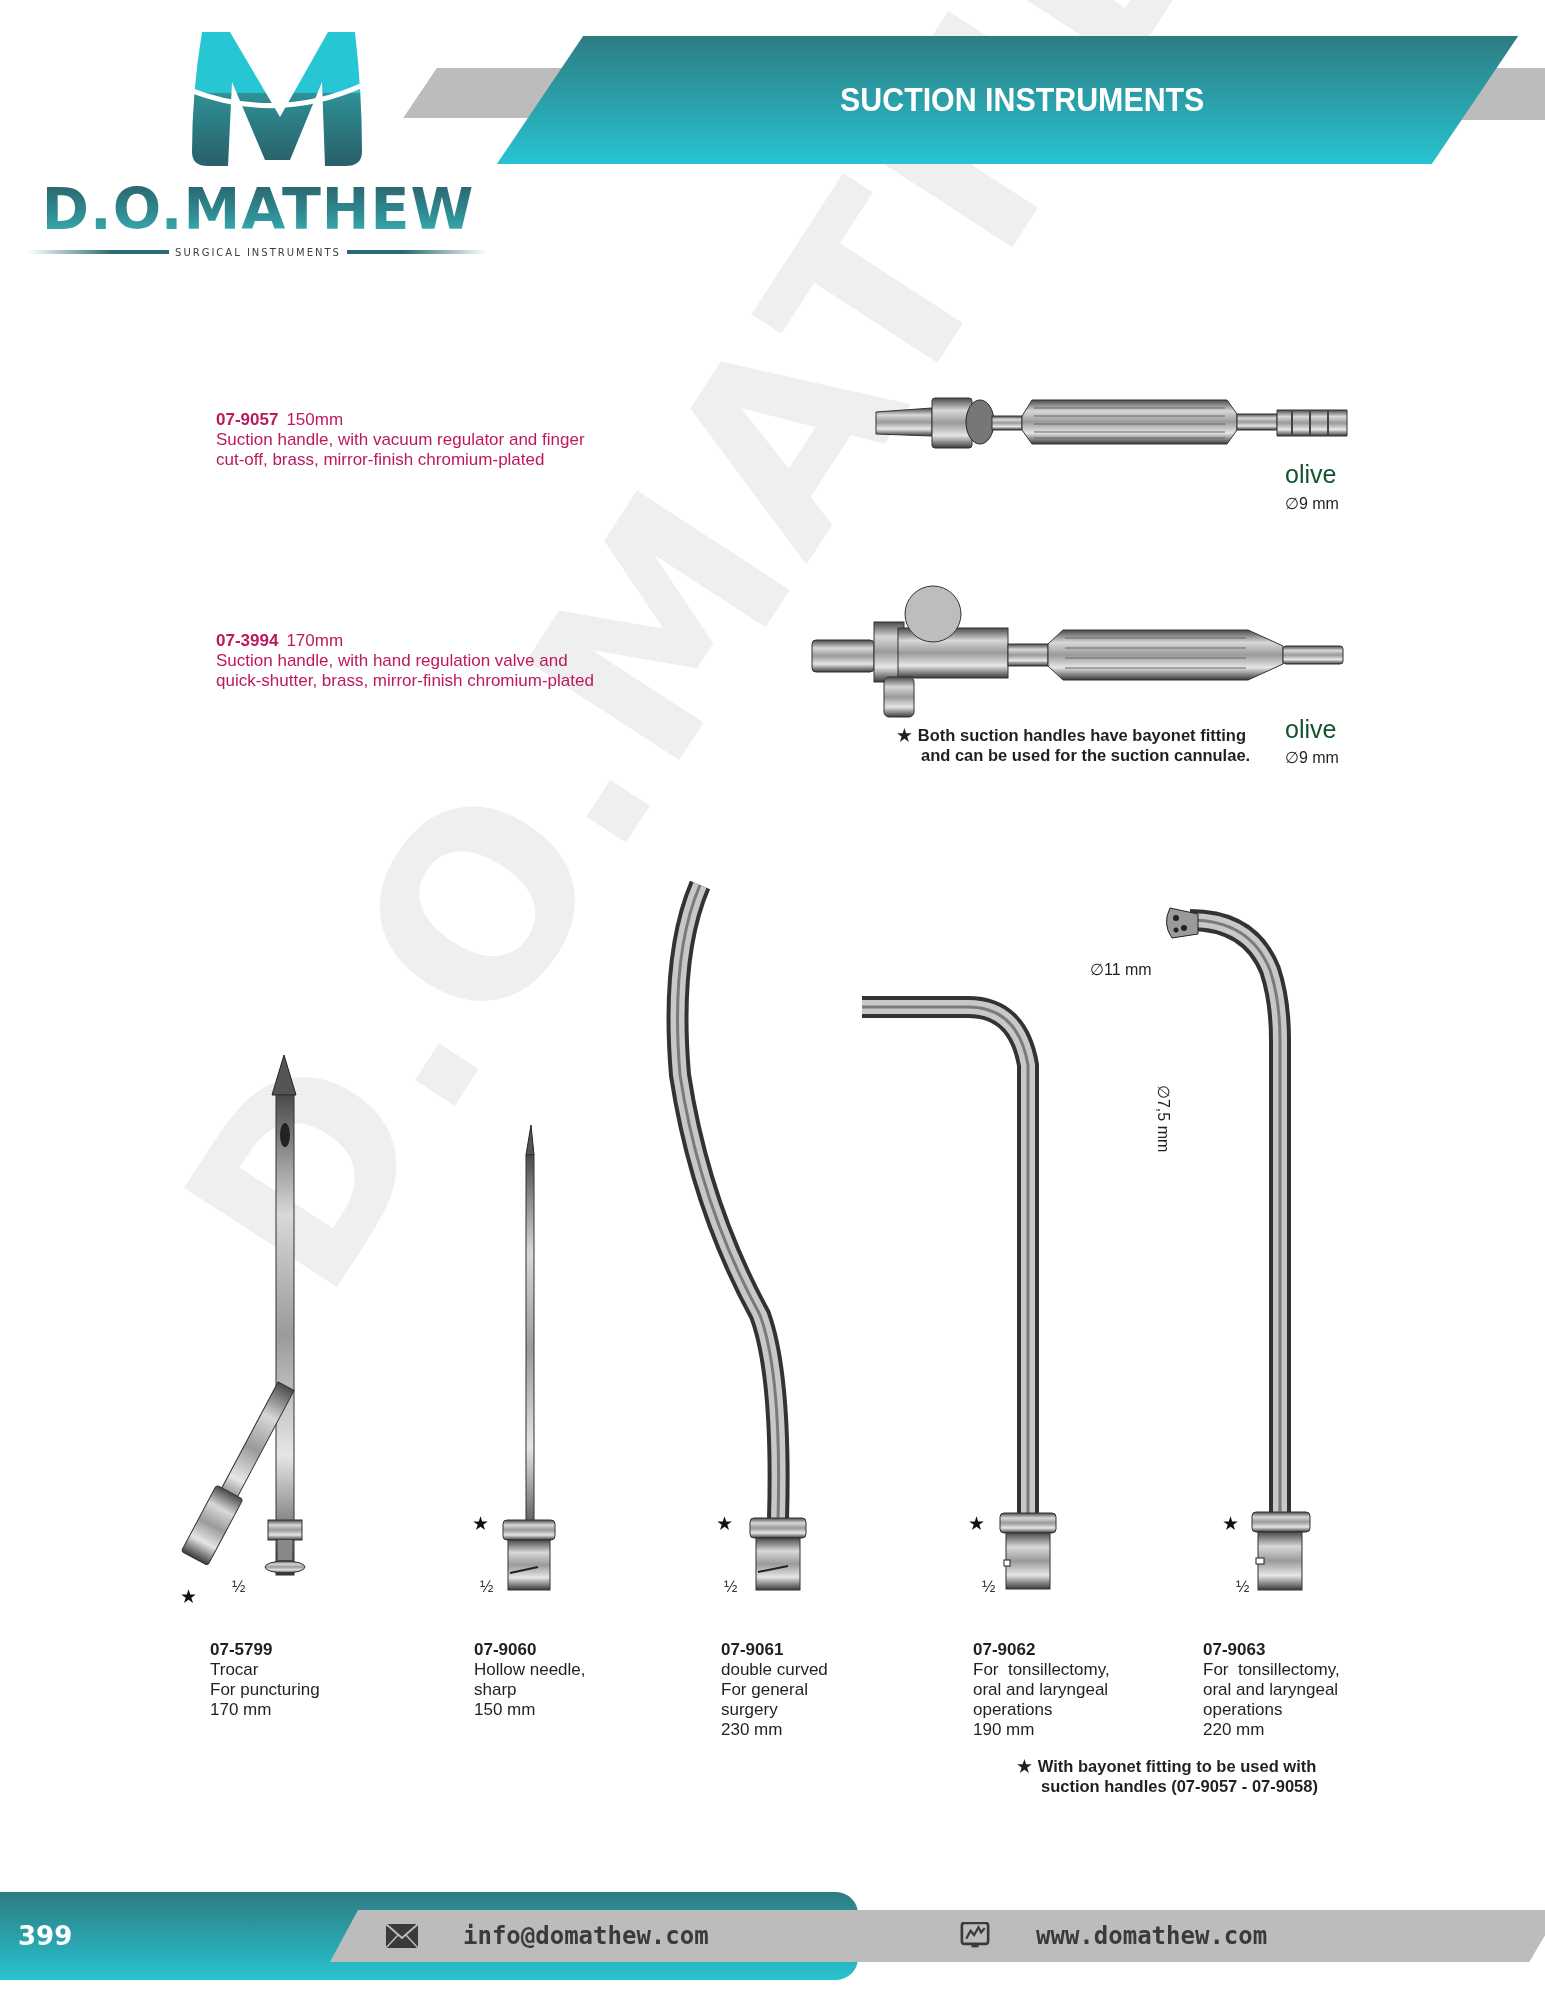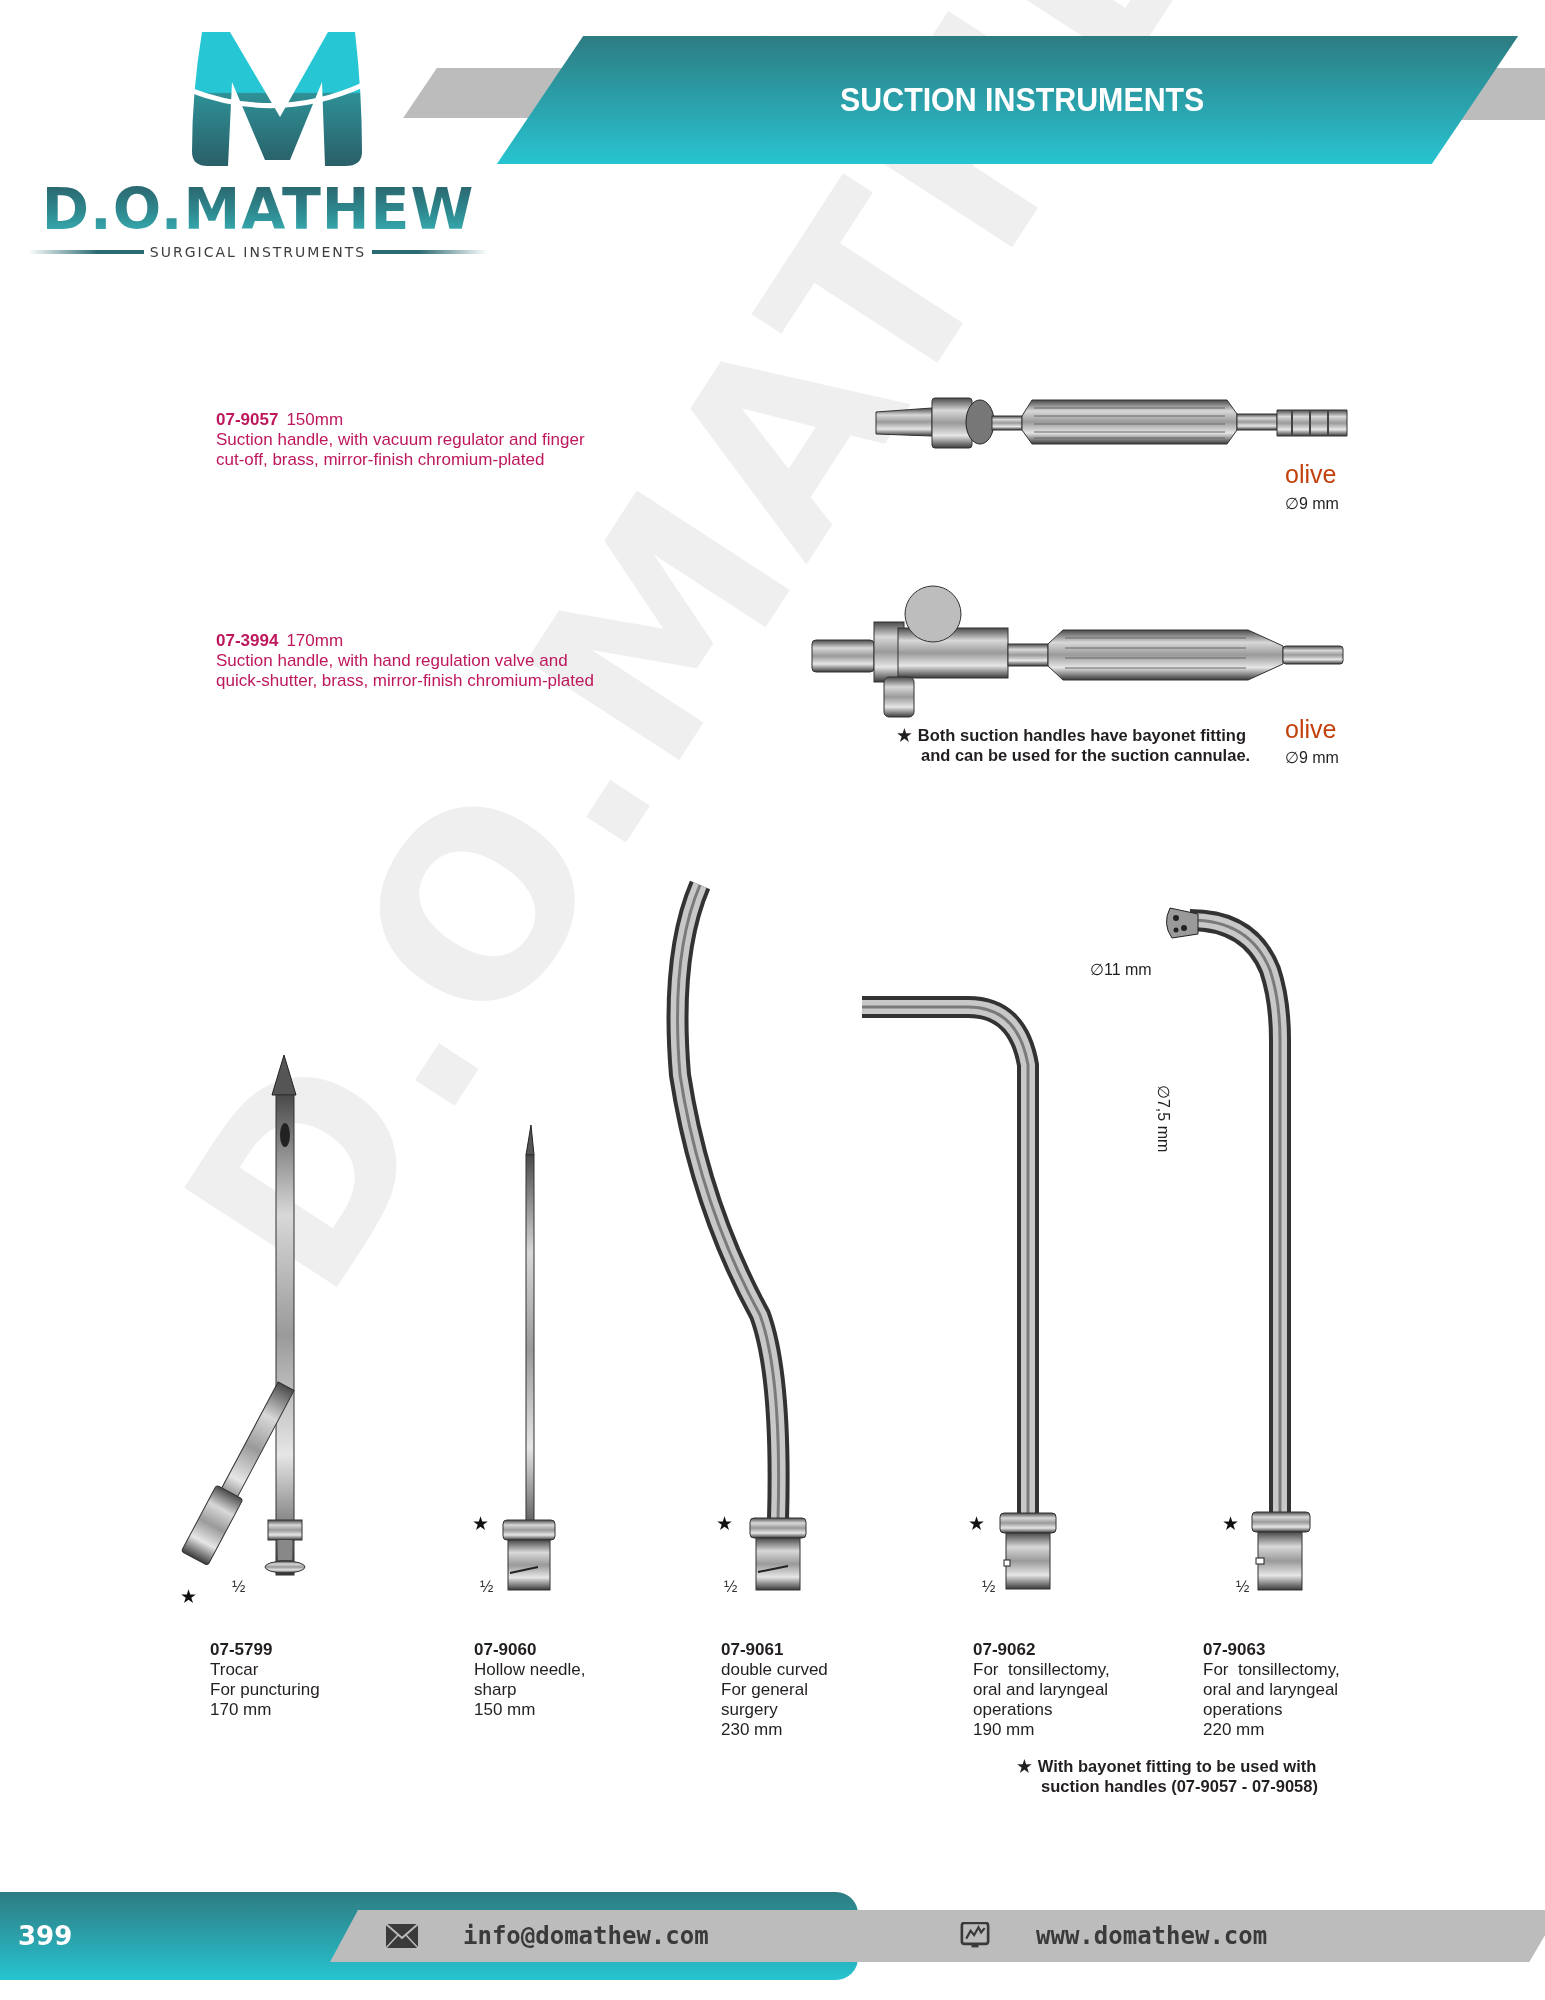--- a/index.html
+++ b/index.html
@@ -24,21 +24,21 @@
     background: linear-gradient(180deg, #2a5d66 0%, #2e8a90 55%, #3ab8bd 100%);
     -webkit-background-clip: text; background-clip: text; color: transparent;
     line-height: 62px;
   }
   .logo-tag {
     position: absolute; left: 0; top: 208px; width: 460px; height: 24px;
     display: flex; align-items: center; justify-content: center; gap: 6px;
   }
   .logo-tag .bar { height: 4px; flex: 1; background: linear-gradient(90deg, rgba(42,93,102,0) 0%, #2a6a72 60%, #2a6a72 100%); }
   .logo-tag .bar.r { background: linear-gradient(90deg, #2a6a72 0%, #2a6a72 40%, rgba(42,93,102,0) 100%); }
-  .logo-tag .txt { font-family: "DejaVu Sans", sans-serif; font-size: 14px; letter-spacing: 2px; color: #3d3d3d; }
+  .logo-tag .txt { font-family: "DejaVu Sans", sans-serif; font-size: 10px; letter-spacing: 2px; color: #3d3d3d; }
 
   
   .banner-grey-left { position: absolute; left: 420px; top: 68px; width: 150px; height: 50px; background: #bcbcbc; transform: skewX(-34deg); z-index:1; }
   .banner-grey-right { position: absolute; left: 1440px; top: 68px; width: 140px; height: 52px; background: #bcbcbc; transform: skewX(-34deg); z-index:1; }
   .banner-main {
     position: absolute; left: 540px; top: 36px; width: 935px; height: 128px;
     background: linear-gradient(180deg, #2e7c82 0%, #2aa3ad 55%, #27c4d1 100%);
     transform: skewX(-34deg); z-index: 2;
   }
   .banner-title {
@@ -46,21 +46,21 @@
     display: flex; align-items: center; justify-content: center;
     font-family: "Liberation Sans", sans-serif; font-weight: bold; font-size: 33px; color: #ffffff;
     letter-spacing: 0px; transform: scaleX(0.92); padding-left: 70px;
   }
 
   
   .prod { position: absolute; z-index: 2; font-size: 17px; line-height: 20px; color: #be185d; }
   .prod .code { font-weight: bold; }
   .prod .size { margin-left: 8px; }
 
-  .olive-label { position: absolute; z-index: 2; font-size: 25px; color: #c2410c; }
+  .olive-label { position: absolute; z-index: 2; font-size: 25px; color: #14532d; }
   .dia-label { position: absolute; z-index: 2; font-size: 16px; color: #231f20; }
   .note { position: absolute; z-index: 2; font-weight: bold; font-size: 16.5px; line-height: 20px; color: #231f20; }
   .note .star { margin-right: 6px; }
 
   .instr { position: absolute; z-index: 2; }
 
   .cannula-text { position: absolute; z-index: 2; font-size: 17px; line-height: 20px; color: #231f20; }
   .cannula-text .code { font-weight: bold; display: block; }
   .cannula-text span { display: block; }
 

